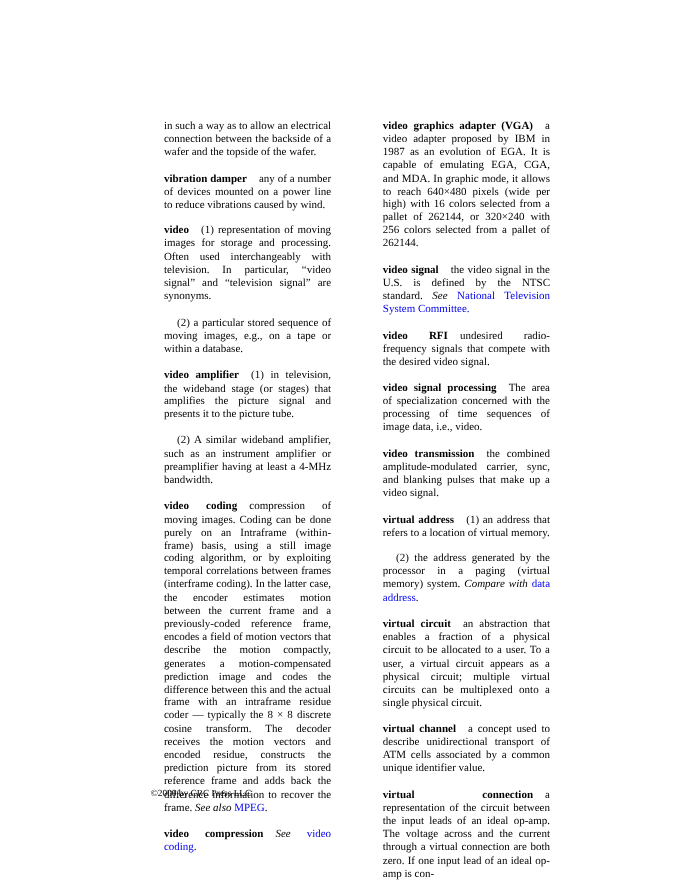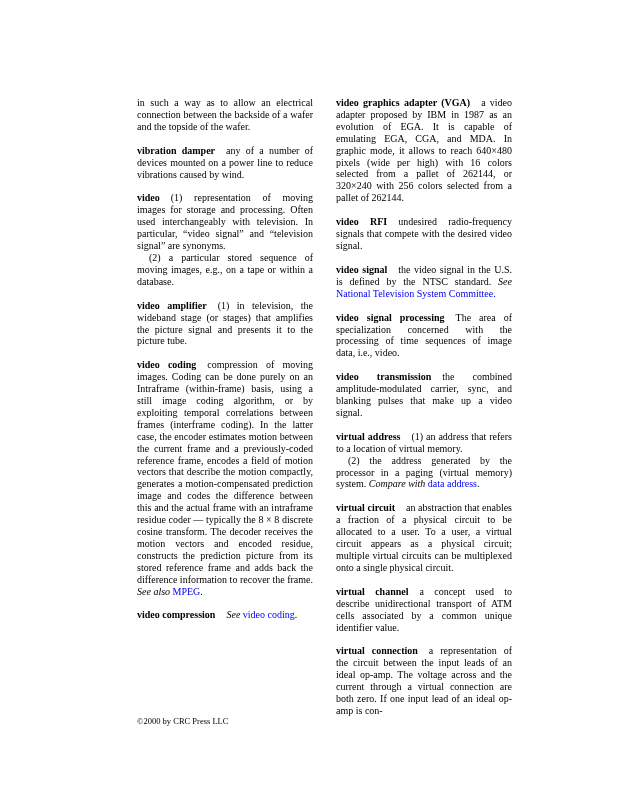--- a/index.html
+++ b/index.html
@@ -23,21 +23,21 @@
     display: flex;
     gap: 23px;
   }
   .col {
     width: 176px;
     font-size: 10px;
     line-height: 11.9px;
     text-align: justify;
   }
   .entry { margin: 0 0 12px 0; }
-  .para  { margin: 0; }
+  .para  { margin: 12px; }
   .para.indent { text-indent: 12px; }
   .run-b { font-weight: bold; padding-right: 11px; }
   .run-i { font-style: italic; }
   .run-l { color: #0000EE; cursor: pointer; }
   .footer {
     position: absolute;
     left: 137px;
     top: 716px;
     font-size: 8.5px;
     line-height: 10px;
@@ -54,37 +54,38 @@
         </div>
         <div class="entry">
           <p class="para"><span class="run-b">vibration damper</span><span class="run-n">any of a number of devices mounted on a power line to reduce vibrations caused by wind.</span></p>
         </div>
         <div class="entry">
           <p class="para"><span class="run-b">video</span><span class="run-n">(1) representation of moving images for storage and processing. Often used interchangeably with television. In particular, “video signal” and “television signal” are synonyms.</span></p>
           <p class="para indent"><span class="run-n">(2) a particular stored sequence of moving images, e.g., on a tape or within a database.</span></p>
         </div>
         <div class="entry">
           <p class="para"><span class="run-b">video amplifier</span><span class="run-n">(1) in television, the wideband stage (or stages) that amplifies the picture signal and presents it to the picture tube.</span></p>
+          <p class="para indent"><span class="run-n">(2) A similar wideband amplifier, such as an instrument amplifier or preamplifier having at least a 4-MHz bandwidth.</span></p>
         </div>
         <div class="entry">
           <p class="para"><span class="run-b">video coding</span><span class="run-n">compression of moving images.  Coding can be done purely on an Intraframe (within-frame) basis, using a still image coding algorithm, or by exploiting temporal correlations between frames (interframe coding). In the latter case, the encoder estimates motion between the current frame and a previously-coded reference frame, encodes a field of motion vectors that describe the motion compactly, generates a motion-compensated prediction image and codes the difference between this and the actual frame with an intraframe residue coder — typically the 8 × 8 discrete cosine transform.  The decoder receives the motion vectors and encoded residue, constructs the prediction picture from its stored reference frame and adds back the difference information to recover the frame. </span><span class="run-i">See also </span><span class="run-l">MPEG</span><span class="run-n">.</span></p>
         </div>
         <div class="entry">
           <p class="para"><span class="run-b">video compression</span><span class="run-i">See </span><span class="run-l">video coding</span><span class="run-n">.</span></p>
         </div>
       </div>
     <div class="col" id="col-right">
         <div class="entry">
           <p class="para"><span class="run-b">video graphics adapter (VGA)</span><span class="run-n">a video adapter proposed by IBM in 1987 as an evolution of EGA. It is capable of emulating EGA, CGA, and MDA. In graphic mode, it allows to reach 640×480 pixels (wide per high) with 16 colors selected from a pallet of 262144, or 320×240 with 256 colors selected from a pallet of 262144.</span></p>
         </div>
         <div class="entry">
-          <p class="para"><span class="run-b">video RFI</span><span class="run-n">undesired radio-frequency signals that compete with the desired video signal.</span></p>
+          <p class="para"><span class="run-b">video signal</span><span class="run-n">the video signal in the U.S. is defined by the NTSC standard. </span><span class="run-i">See </span><span class="run-l">National Television System Committee.</span></p>
         </div>
         <div class="entry">
-          <p class="para"><span class="run-b">video signal</span><span class="run-n">the video signal in the U.S. is defined by the NTSC standard. </span><span class="run-i">See </span><span class="run-l">National Television System Committee.</span></p>
+          <p class="para"><span class="run-b">video RFI</span><span class="run-n">undesired radio-frequency signals that compete with the desired video signal.</span></p>
         </div>
         <div class="entry">
           <p class="para"><span class="run-b">video signal processing</span><span class="run-n">The area of specialization concerned with the processing of time sequences of image data, i.e., video.</span></p>
         </div>
         <div class="entry">
           <p class="para"><span class="run-b">video transmission</span><span class="run-n">the combined amplitude-modulated carrier, sync, and blanking pulses that make up a video signal.</span></p>
         </div>
         <div class="entry">
           <p class="para"><span class="run-b">virtual address</span><span class="run-n">(1) an address that refers to a location of virtual memory.</span></p>
           <p class="para indent"><span class="run-n">(2) the address generated by the processor in a paging (virtual memory) system. </span><span class="run-i">Compare with </span><span class="run-l">data address</span><span class="run-n">.</span></p>

